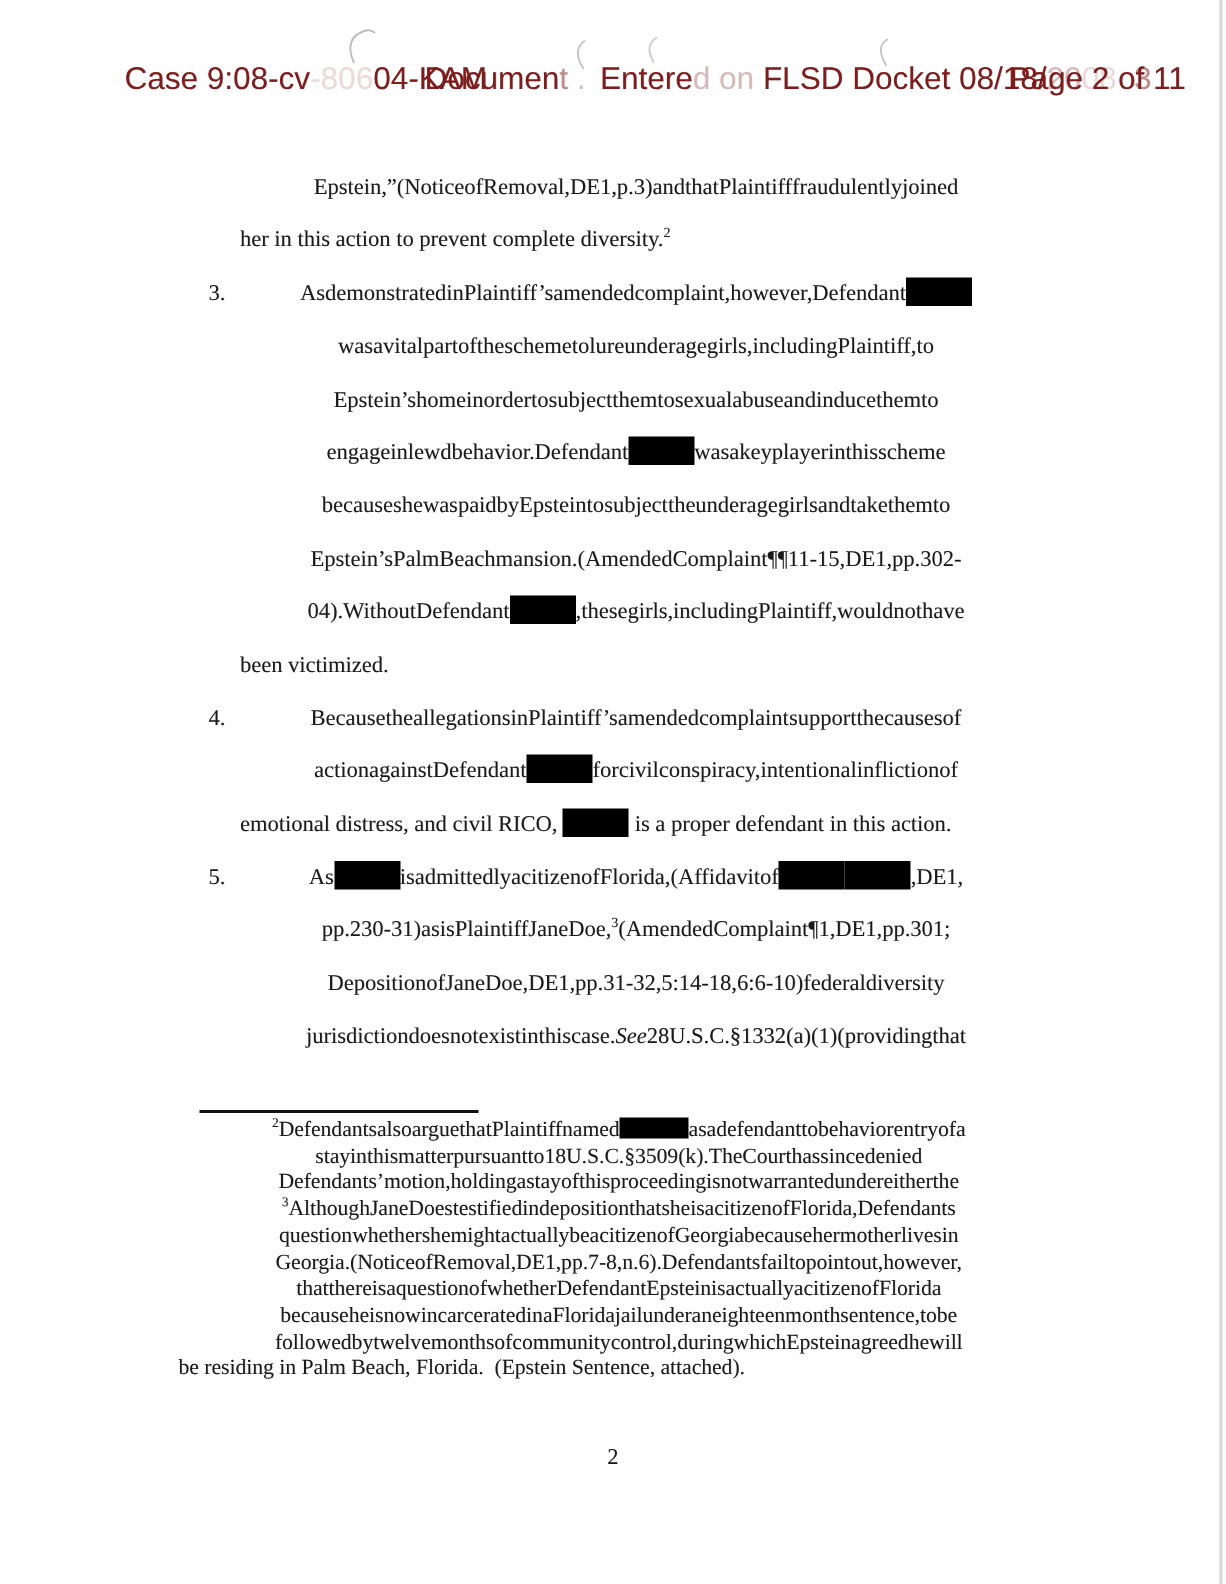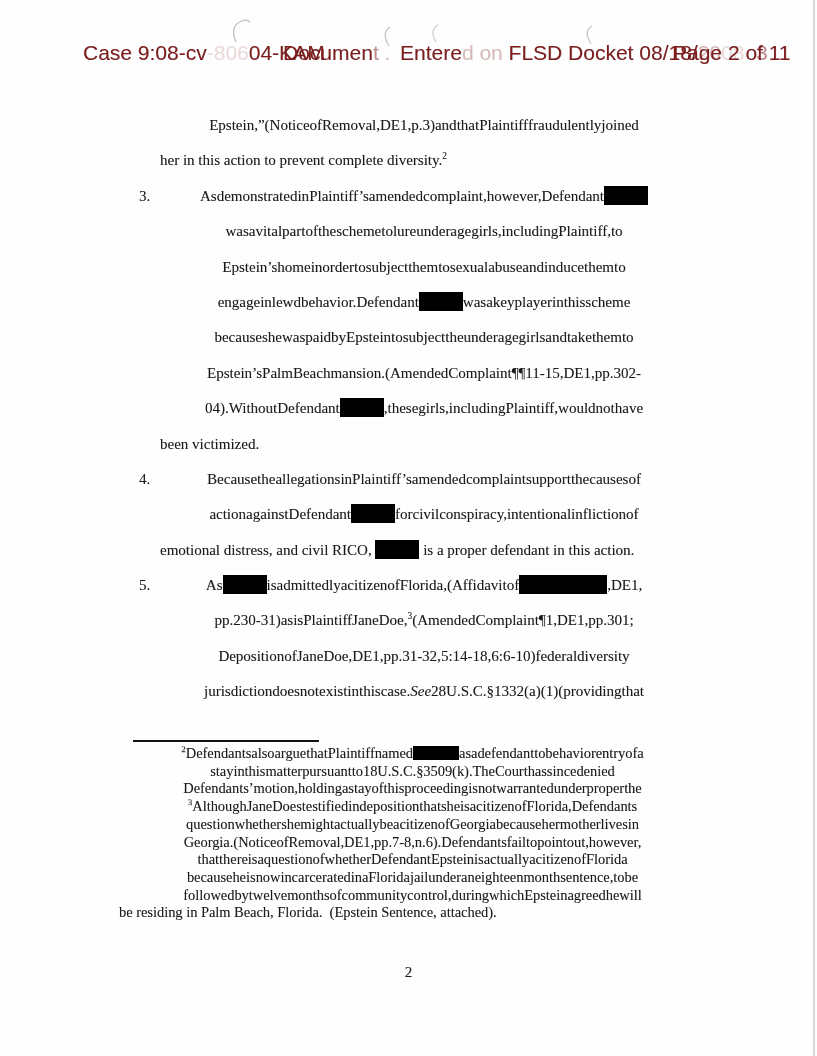--- a/index.html
+++ b/index.html
@@ -342,21 +342,21 @@
           <span class="w">holding</span>
           <span class="w">a</span>
           <span class="w">stay</span>
           <span class="w">of</span>
           <span class="w">this</span>
           <span class="w">proceeding</span>
           <span class="w">is</span>
           <span class="w">not</span>
           <span class="w">warranted</span>
           <span class="w">under</span>
-          <span class="w">proper</span>
+          <span class="w">either</span>
           <span class="w">the</span>
         </div>
       </div>
       <div>
         <div class="line justify">
           <span class="w"><sup class="sup">3</sup></span>
           <span class="w">Although</span>
           <span class="w">Jane</span>
           <span class="w">Does</span>
           <span class="w">testified</span>

